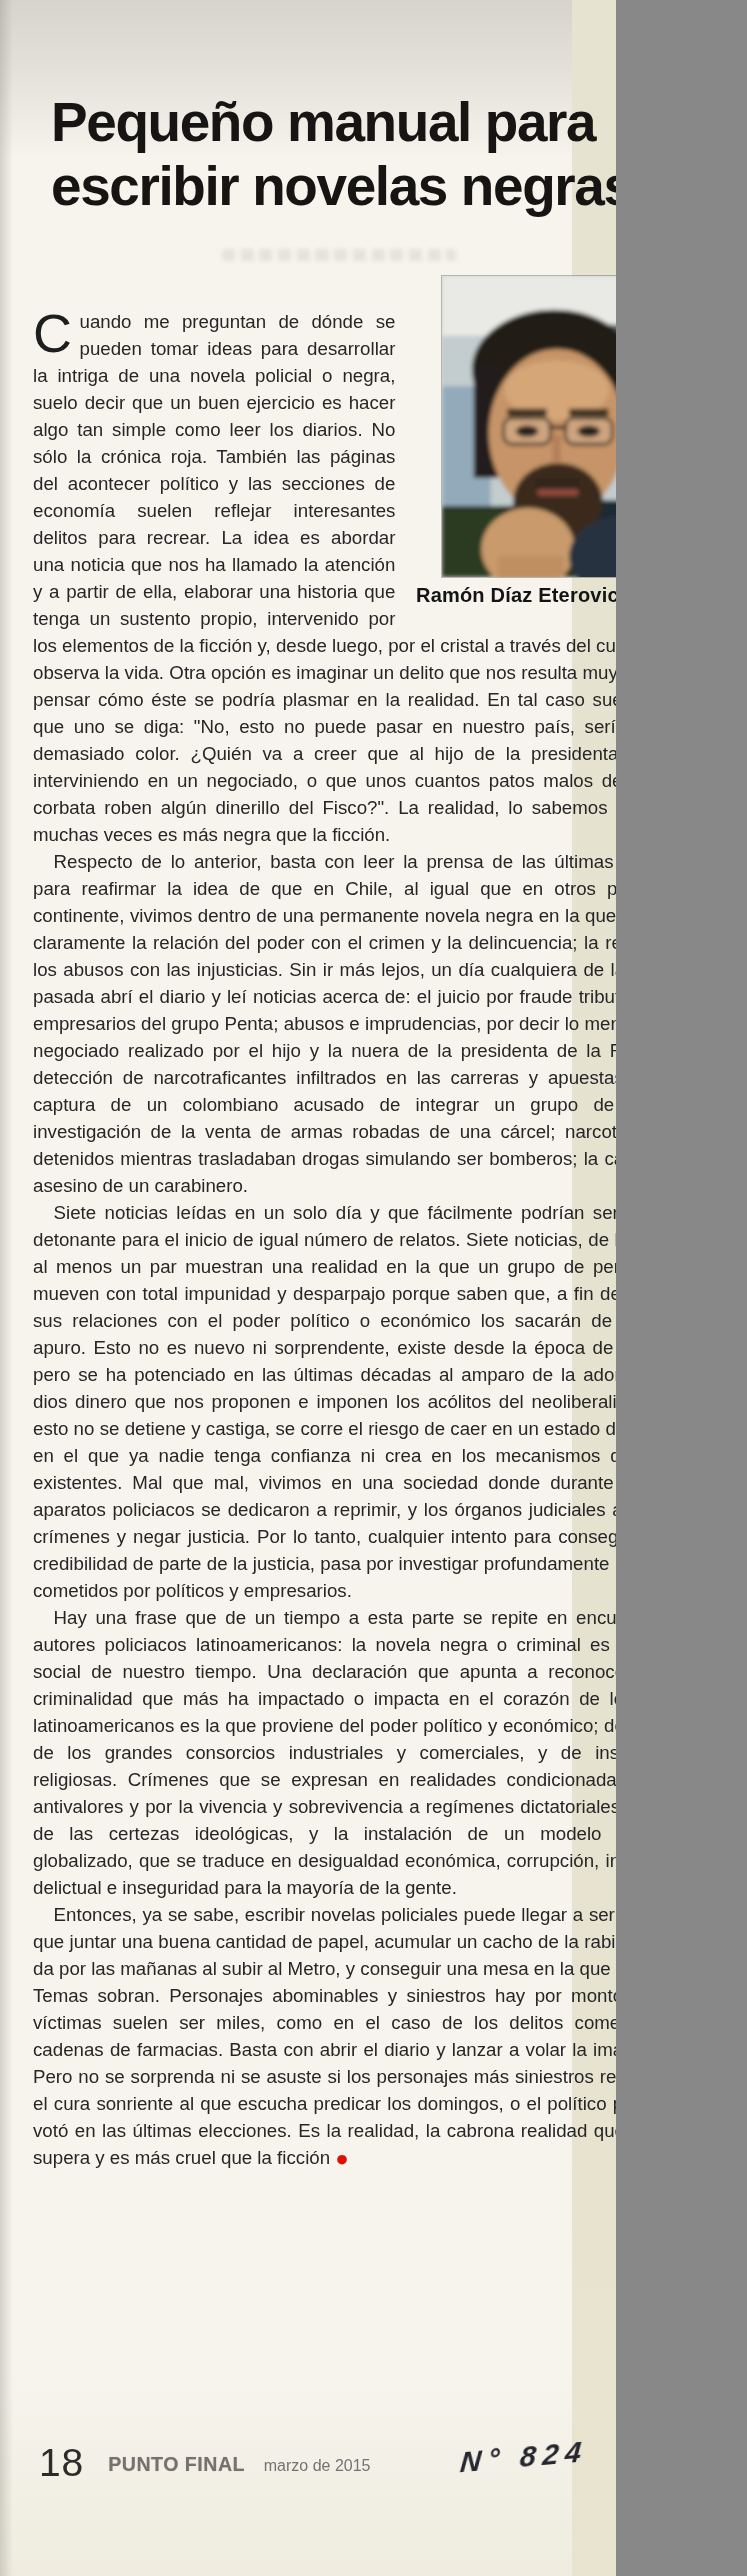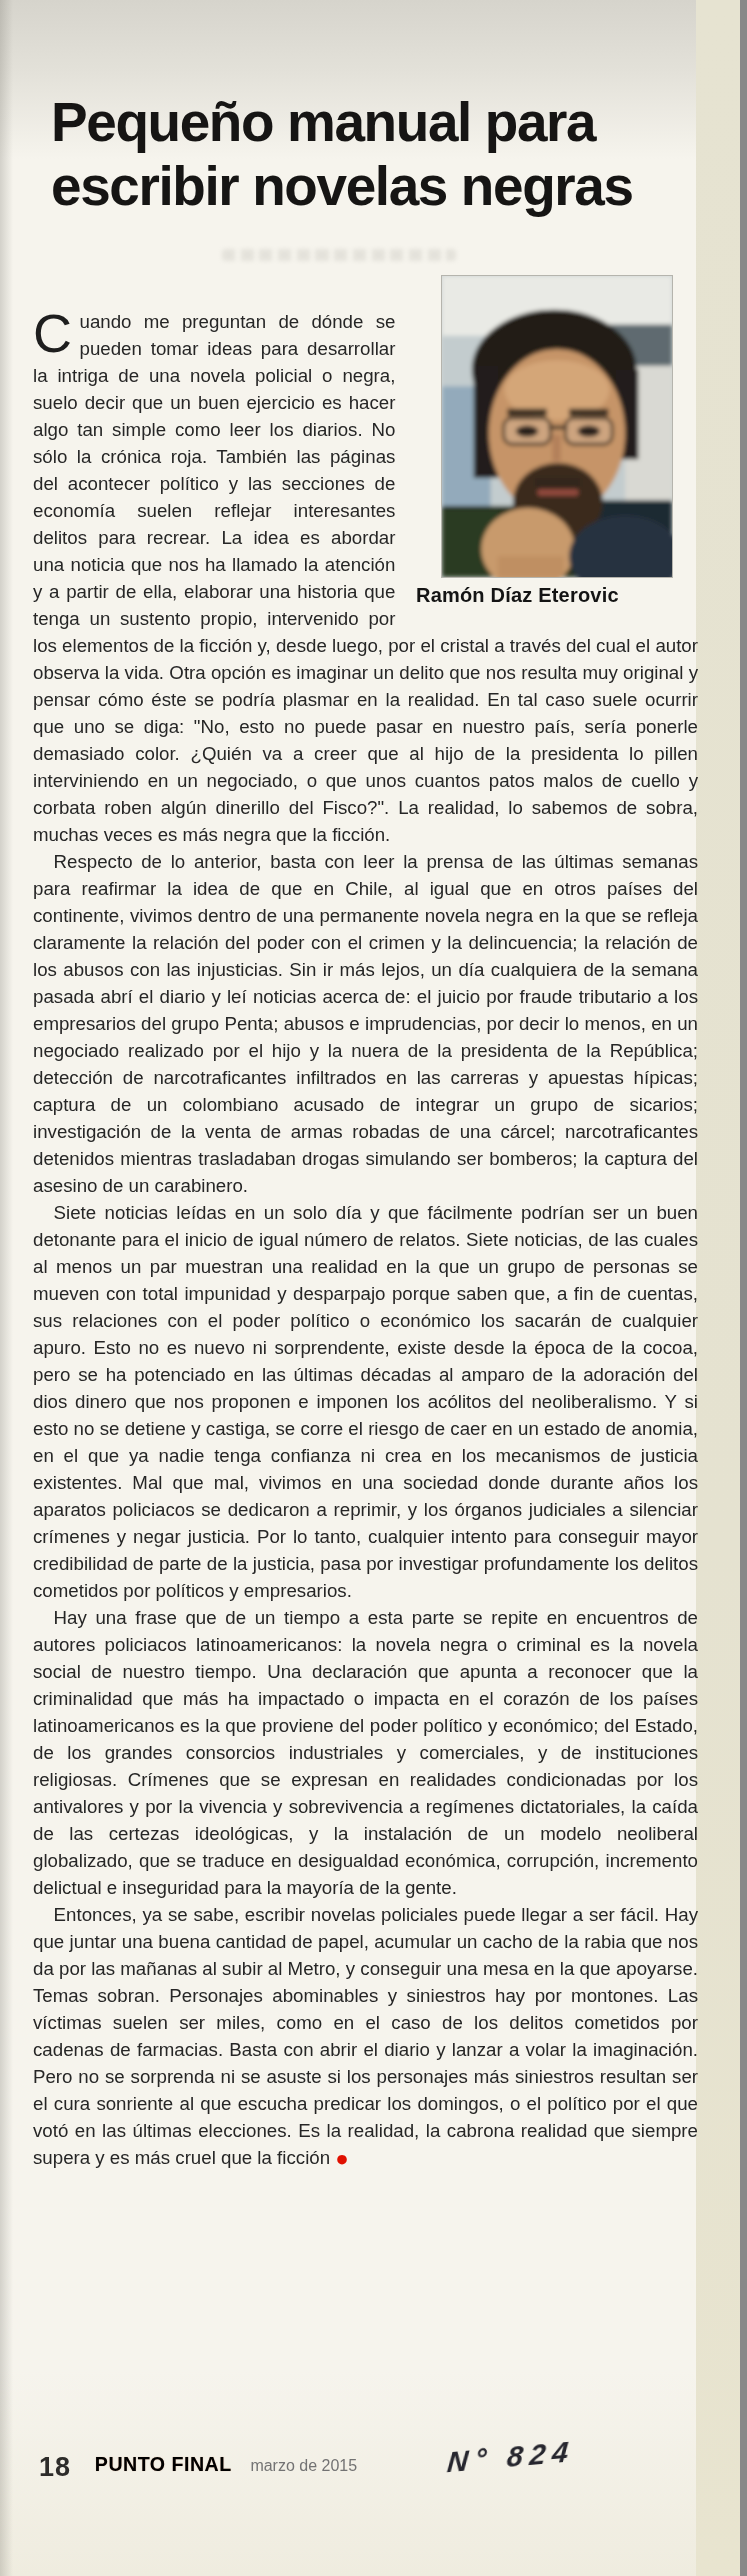--- a/index.html
+++ b/index.html
@@ -1,17 +1,17 @@
 <!DOCTYPE html>
 <html style="font-size:15px"><head>
 <meta charset="utf-8">
 <style>
   html,body{margin:0;padding:0;background:#888;}
   .scan{
-    position:relative; width:740px; height:2576px; overflow:hidden;
+    position:relative; width:616px; height:2576px; overflow:hidden;
     background:#f6f4ed;
     font-family:"Liberation Sans", sans-serif;
   }
   
   .margin-strip{
     position:absolute; top:0; right:0; width:44px; height:2576px;
     background:linear-gradient(180deg,#e6e3d1 0%,#e5e2d0 60%,#e8e4cf 100%);
   }
   
   .top-shade{
@@ -63,26 +63,26 @@
   }
   .endmark{
     color:#e01000; font-size:22.4px; line-height:18.7px; vertical-align:-1.9px;
     letter-spacing:0;
   }
   .footer{
     position:absolute; left:39px; top:2441px; width:654px; height:65px;
     white-space:nowrap;
   }
   .page-number{
-    display:inline-block; font-size:27px; font-weight:700; color:#2d2c2a;
+    display:inline-block; font-size:39px; font-weight:400; color:#2d2c2a;
     letter-spacing:0.9px; vertical-align:baseline; filter:blur(0.3px);
   }
   .magazine-name{
     display:inline-block; margin-left:24px; font-size:19.6px; font-weight:bold;
-    color:#000000; letter-spacing:0.5px; vertical-align:5.6px;
+    color:#737373; letter-spacing:0.5px; vertical-align:5.6px;
     text-shadow:0 0 0.9px rgba(160,60,20,.45); filter:blur(0.4px);
   }
   .issue-date{
     display:inline-block; margin-left:18.7px; font-size:16px; color:#737373;
     vertical-align:5.6px; filter:blur(0.5px);
   }
   .handwritten{
     display:inline-block; margin-left:90px; font-size:29px; font-weight:600;
     font-style:italic; color:#26262e; vertical-align:9.3px;
     transform:rotate(-5deg) skewX(-10deg); letter-spacing:6.5px; filter:blur(0.3px);

